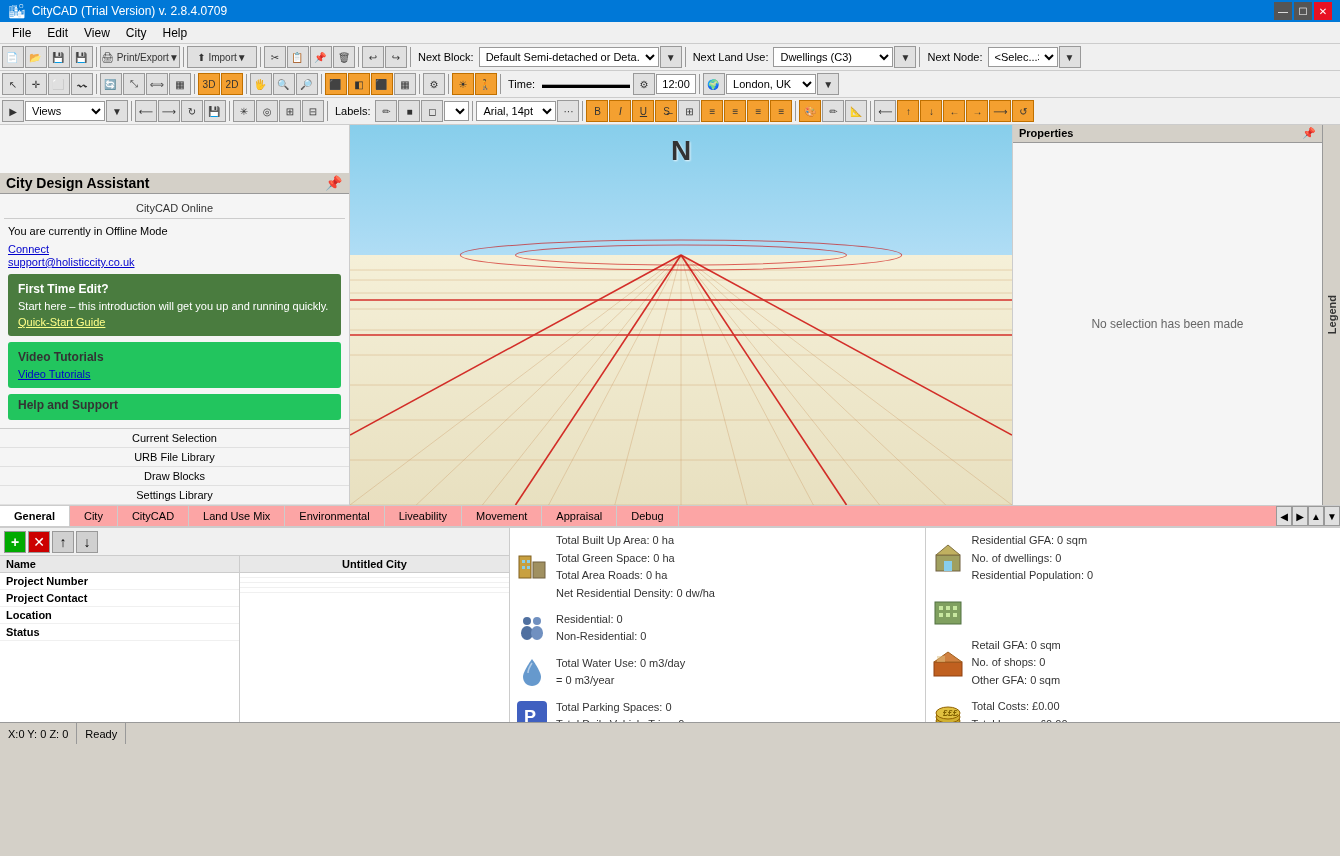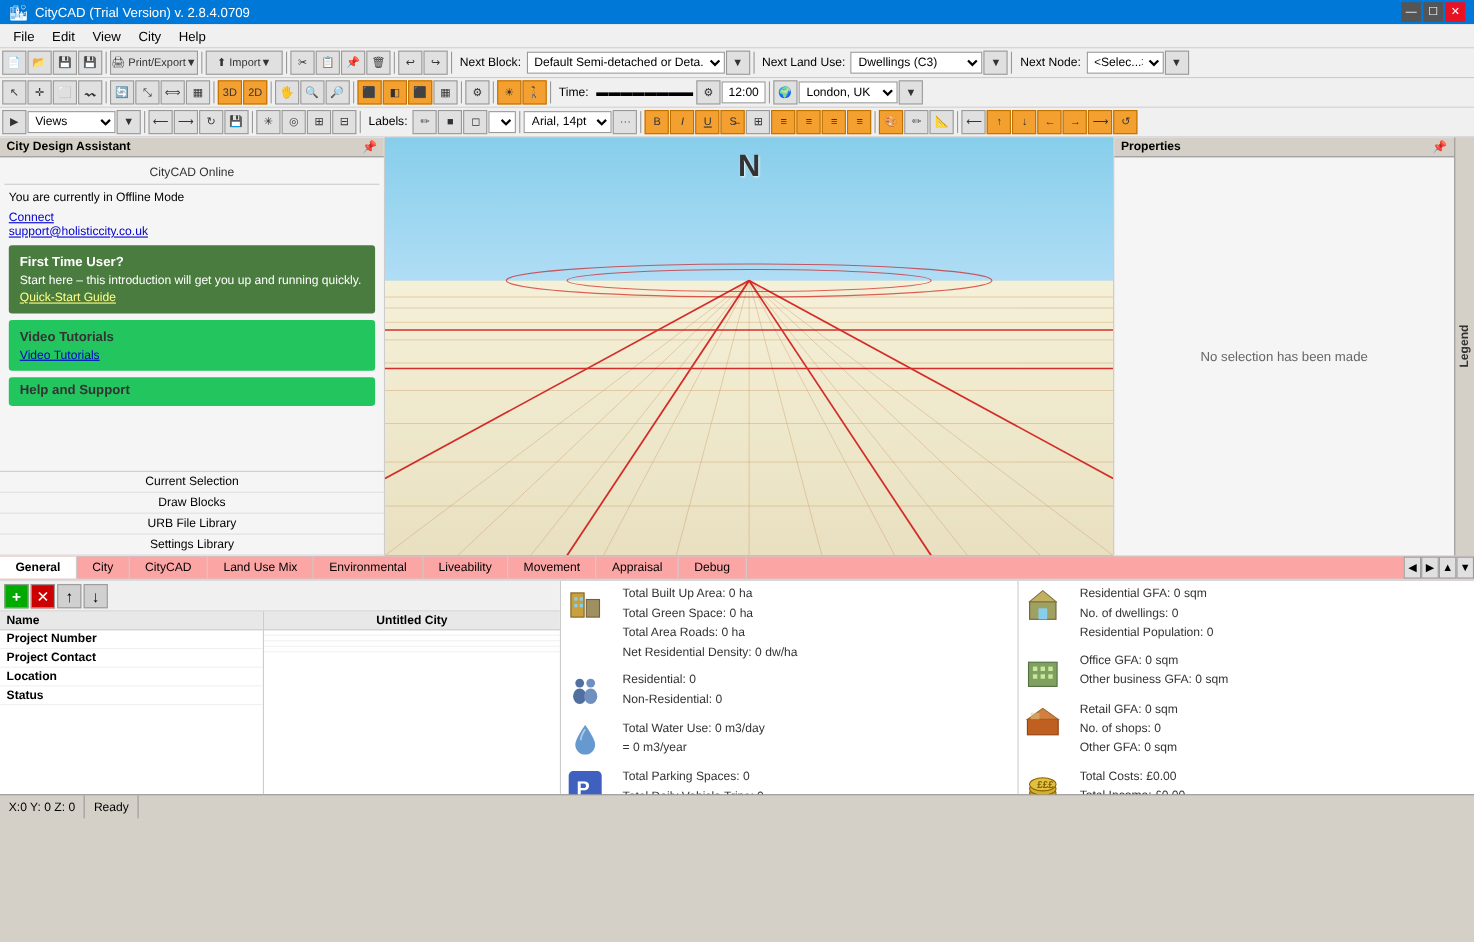--- a/index.html
+++ b/index.html
@@ -24,21 +24,21 @@
     .tb-label { font-size: 11px; padding: 0 4px; white-space: nowrap; }
     .tb-combo { height: 20px; font-size: 11px; border: 1px solid #999; background: white; padding: 0 2px; }
     .tb-wide { width: 180px; }
     .tb-medium { width: 120px; }
 
     
     #main-layout { display: flex; height: calc(856px - 22px - 22px - 26px - 26px - 26px - 22px - 30px - 195px); }
 
     
     #left-panel { width: 350px; background: #f5f5f5; border-right: 1px solid #ccc; display: flex; flex-direction: column; height: 100%; overflow: hidden; }
-    #panel-header { background: #d4d0c8; padding: 2px 6px; font-weight: bold; font-size: 11px; display: flex; justify-content: space-between; border-bottom: 1px solid #999; }
+    #panel-header { background: #d4d0c8; padding: 2px 6px; font-weight: bold; font-size: 14px; display: flex; justify-content: space-between; border-bottom: 1px solid #999; margin-top: 48px; }
     #panel-content { overflow-y: auto; flex: 1; padding: 4px; }
 
     .panel-online { text-align: center; font-size: 11px; padding: 4px; color: #333; border-bottom: 1px solid #ccc; }
     .offline-text { margin: 6px 4px; font-size: 11px; }
     .link-text { color: #0000cc; text-decoration: underline; cursor: pointer; display: block; margin: 1px 4px; font-size: 11px; }
 
     .green-box { background: #4a7c3f; color: white; padding: 8px 10px; margin: 6px 4px; border-radius: 3px; }
     .green-box h3 { font-size: 12px; font-weight: bold; margin-bottom: 4px; }
     .green-box p { font-size: 11px; margin-bottom: 4px; }
     .green-box a { color: #ffff88; text-decoration: underline; cursor: pointer; font-size: 11px; }
@@ -86,21 +86,21 @@
     #data-col2 { flex: 1; }
     .data-header { background: #e8e8e8; padding: 2px 6px; font-weight: bold; font-size: 11px; border-bottom: 1px solid #ccc; }
     .data-row { padding: 2px 6px; font-size: 11px; border-bottom: 1px solid #f0f0f0; cursor: pointer; font-weight: bold; }
     .data-col2-header { background: #e8e8e8; padding: 2px 6px; font-size: 11px; border-bottom: 1px solid #ccc; text-align: center; font-weight: bold; }
 
     
     #stats-panel { flex: 1; display: flex; overflow: hidden; }
     #stats-left { flex: 1; padding: 4px; border-right: 1px solid #ccc; }
     #stats-right { flex: 1; padding: 4px; }
 
-    .stat-row { display: flex; align-items: flex-start; gap: 16px; margin-bottom: 8px; }
+    .stat-row { display: flex; align-items: center; gap: 6px; margin-bottom: 8px; }
     .stat-icon { width: 36px; height: 36px; flex-shrink: 0; display: flex; align-items: center; justify-content: center; }
     .stat-text { font-size: 11px; line-height: 1.6; color: #333; }
 
     
     #statusbar { background: #d4d0c8; height: 22px; display: flex; align-items: center; border-top: 1px solid #999; }
     .status-item { padding: 0 8px; font-size: 11px; border-right: 1px solid #999; height: 100%; display: flex; align-items: center; }
 
     
     #grid-svg { width: 100%; height: 100%; }
   </style>
@@ -271,39 +271,39 @@
       <div class="panel-online">
         <span>CityCAD Online</span>
       </div>
       <div class="offline-text">
         <span>You are currently in Offline Mode</span>
       </div>
       <a class="link-text">Connect</a>
       <a class="link-text">support@holisticcity.co.uk</a>
 
       <div class="green-box">
-        <h3>First Time User?</h3>
+        <h3>First Time Edit?</h3>
         <p>Start here – this introduction will get you up and running quickly.</p>
         <a>Quick-Start Guide</a>
       </div>
 
       <div class="light-green-box">
         <h3>Video Tutorials</h3>
         <a>Video Tutorials</a>
       </div>
 
       <div class="light-green-box" style="padding: 4px 10px;">
         <h3>Help and Support</h3>
       </div>
     </div>
 
     <div class="panel-nav">
       <div class="panel-nav-item">Current Selection</div>
+      <div class="panel-nav-item">URB File Library</div>
       <div class="panel-nav-item">Draw Blocks</div>
-      <div class="panel-nav-item">URB File Library</div>
       <div class="panel-nav-item">Settings Library</div>
     </div>
   </div>
 
   <div id="canvas-area">
     <div class="north-indicator">N</div>
     <svg id="grid-svg" viewBox="0 0 600 380" preserveAspectRatio="none">
 
       <defs>
         <linearGradient id="skyGrad" x1="0%" y1="0%" x2="0%" y2="100%">
@@ -516,24 +516,20 @@
           <svg width="34" height="34" viewBox="0 0 34 34">
             <rect x="4" y="8" width="26" height="22" fill="#80a060" stroke="#507040" stroke-width="1"></rect>
             <rect x="8" y="12" width="4" height="4" fill="#c8e8a0"></rect>
             <rect x="15" y="12" width="4" height="4" fill="#c8e8a0"></rect>
             <rect x="22" y="12" width="4" height="4" fill="#c8e8a0"></rect>
             <rect x="8" y="19" width="4" height="4" fill="#c8e8a0"></rect>
             <rect x="15" y="19" width="4" height="4" fill="#c8e8a0"></rect>
             <rect x="22" y="19" width="4" height="4" fill="#c8e8a0"></rect>
           </svg>
         </div>
-        <div class="stat-text">
-          <span>Office GFA: 0 sqm</span><br>
-          <span>Other business GFA: 0 sqm</span>
-        </div>
       </div>
 
       <div class="stat-row">
         <div class="stat-icon">
           <svg width="34" height="34" viewBox="0 0 34 34">
             <rect x="3" y="16" width="28" height="14" fill="#c06020" stroke="#904010" stroke-width="1"></rect>
             <polygon points="3,16 17,6 31,16" fill="#d08040" stroke="#a06020" stroke-width="1"></polygon>
             <rect x="6" y="10" width="8" height="6" fill="#e0c080" opacity="0.5"></rect>
           </svg>
         </div>

